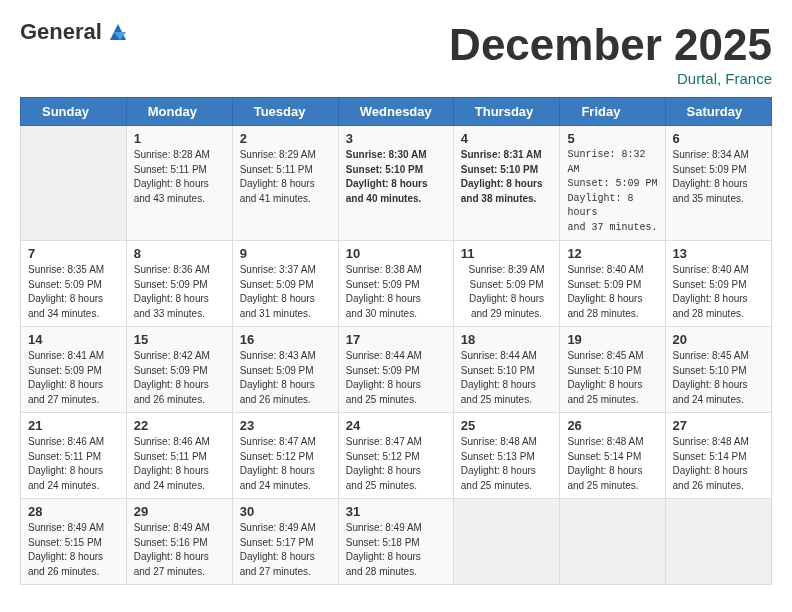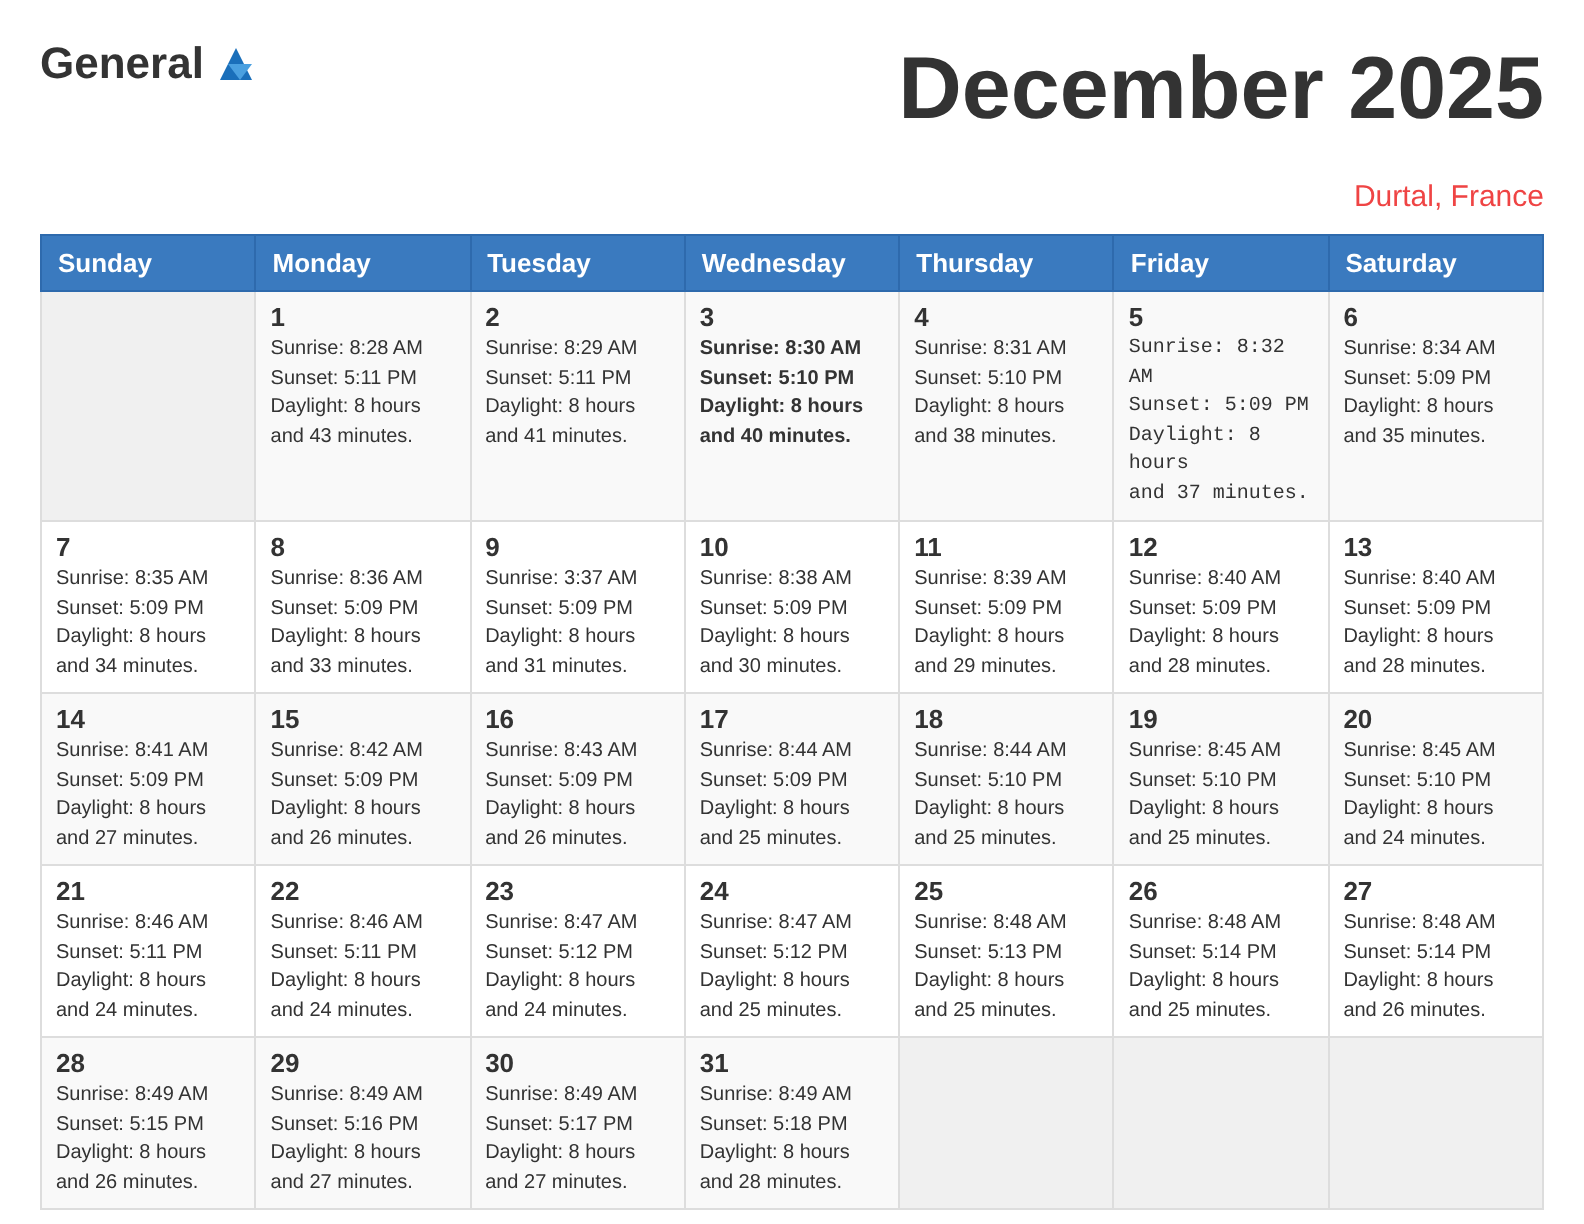--- a/index.html
+++ b/index.html
@@ -35,33 +35,32 @@
     .title-block {
       text-align: right;
     }
     .month-title {
       font-size: 44px;
       font-weight: bold;
       color: #333;
     }
     .location {
       font-size: 15px;
-      color: #ef4444;
-      margin-top: 20px;
+      color: #0f766e;
     }
     .calendar {
       width: 100%;
       border-collapse: collapse;
       border: 1px solid #ccc;
     }
     .calendar th {
       background-color: #3a7abf;
       color: #fff;
       text-align: left;
-      padding: 6px 8px;
+      padding: 6px 21px;
       font-size: 13px;
       border: 1px solid #2e6aad;
     }
     .calendar td {
       vertical-align: top;
       padding: 5px 7px;
       border: 1px solid #ddd;
       font-size: 11px;
       color: #333;
       width: 107px;
@@ -141,21 +140,21 @@
         </td>
         <td>
           <span class="day-num">3</span>
           <div class="day-info" style="white-space: pre-line; font-weight: bold;">Sunrise: 8:30 AM
 Sunset: 5:10 PM
 Daylight: 8 hours
 and 40 minutes.</div>
         </td>
         <td>
           <span class="day-num">4</span>
-          <div class="day-info" style="white-space: pre-line;">Sunrise: 8:31 AM
+          <div class="day-info" style="white-space: pre-line; font-weight: bold;">Sunrise: 8:31 AM
 Sunset: 5:10 PM
 Daylight: 8 hours
 and 38 minutes.</div>
         </td>
         <td>
           <span class="day-num">5</span>
           <div class="day-info" style="white-space: pre-line; font-family: Liberation Mono, monospace;">Sunrise: 8:32 AM
 Sunset: 5:09 PM
 Daylight: 8 hours
 and 37 minutes.</div>
@@ -192,21 +191,21 @@
         </td>
         <td>
           <span class="day-num">10</span>
           <div class="day-info" style="white-space: pre-line;">Sunrise: 8:38 AM
 Sunset: 5:09 PM
 Daylight: 8 hours
 and 30 minutes.</div>
         </td>
         <td>
           <span class="day-num">11</span>
-          <div class="day-info" style="white-space: pre-line;">Sunrise: 8:39 AM
+          <div class="day-info" style="white-space: pre-line; text-align: center;">Sunrise: 8:39 AM
 Sunset: 5:09 PM
 Daylight: 8 hours
 and 29 minutes.</div>
         </td>
         <td>
           <span class="day-num">12</span>
           <div class="day-info" style="white-space: pre-line;">Sunrise: 8:40 AM
 Sunset: 5:09 PM
 Daylight: 8 hours
 and 28 minutes.</div>

